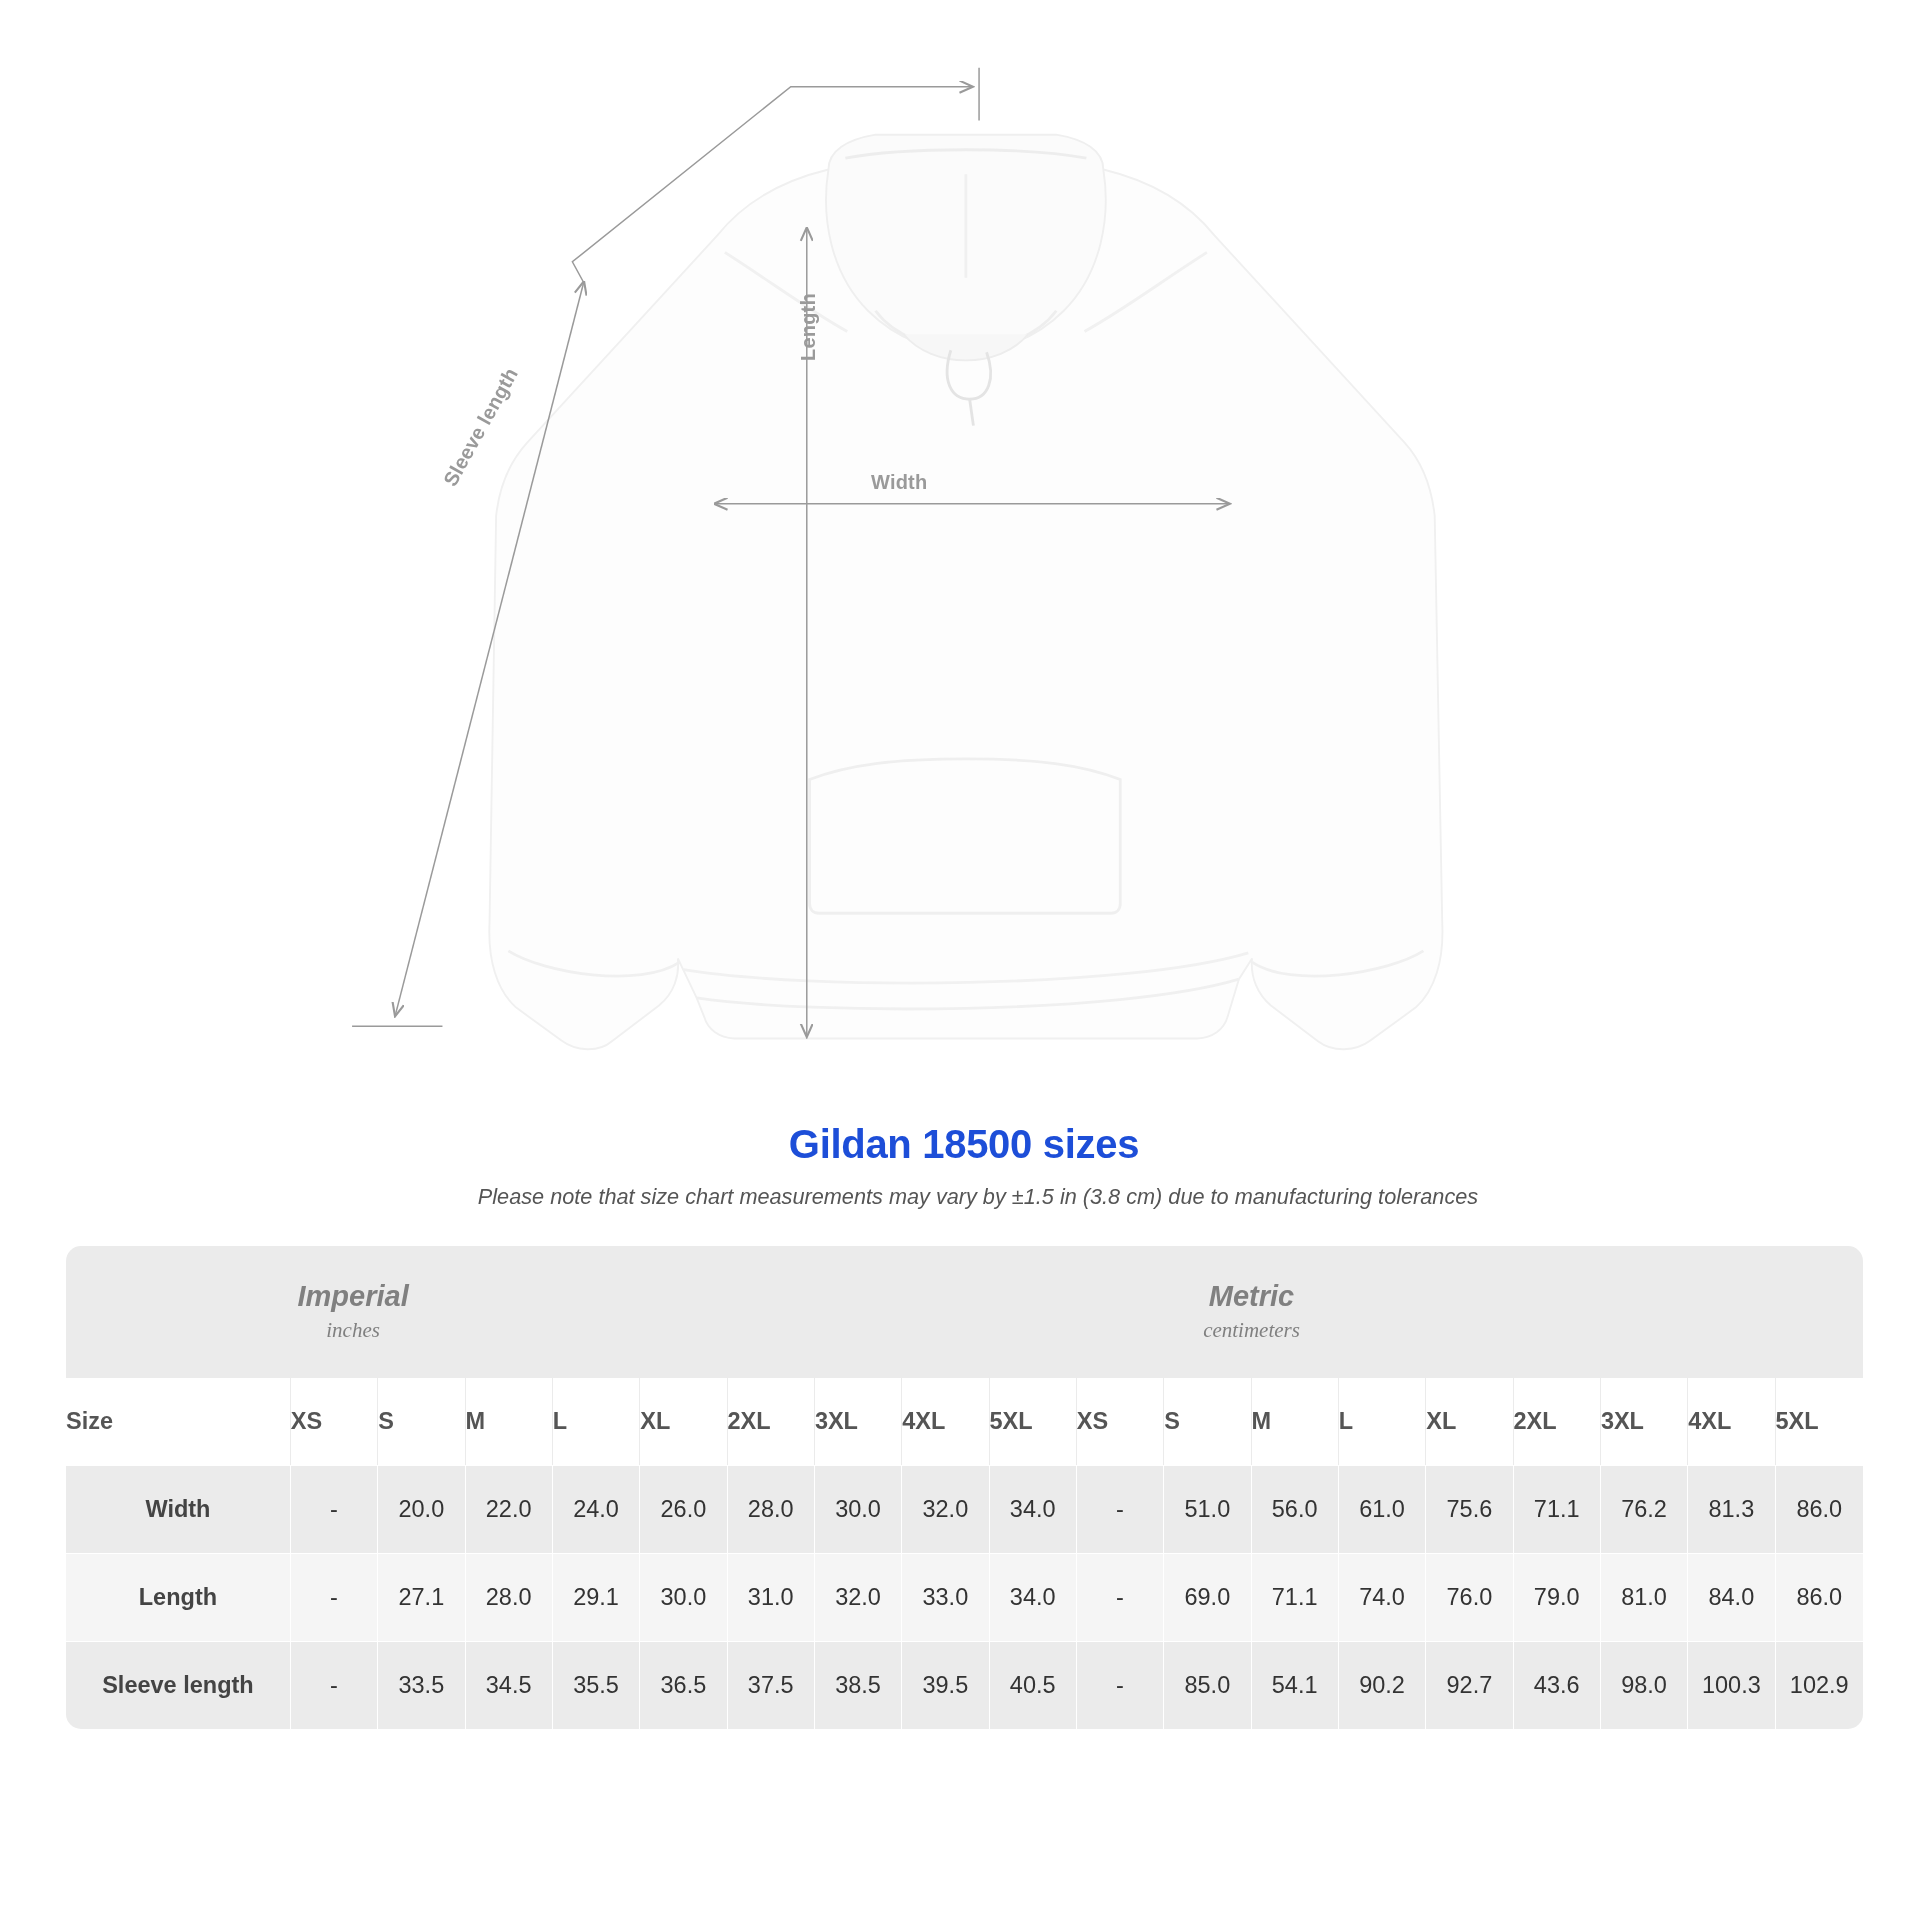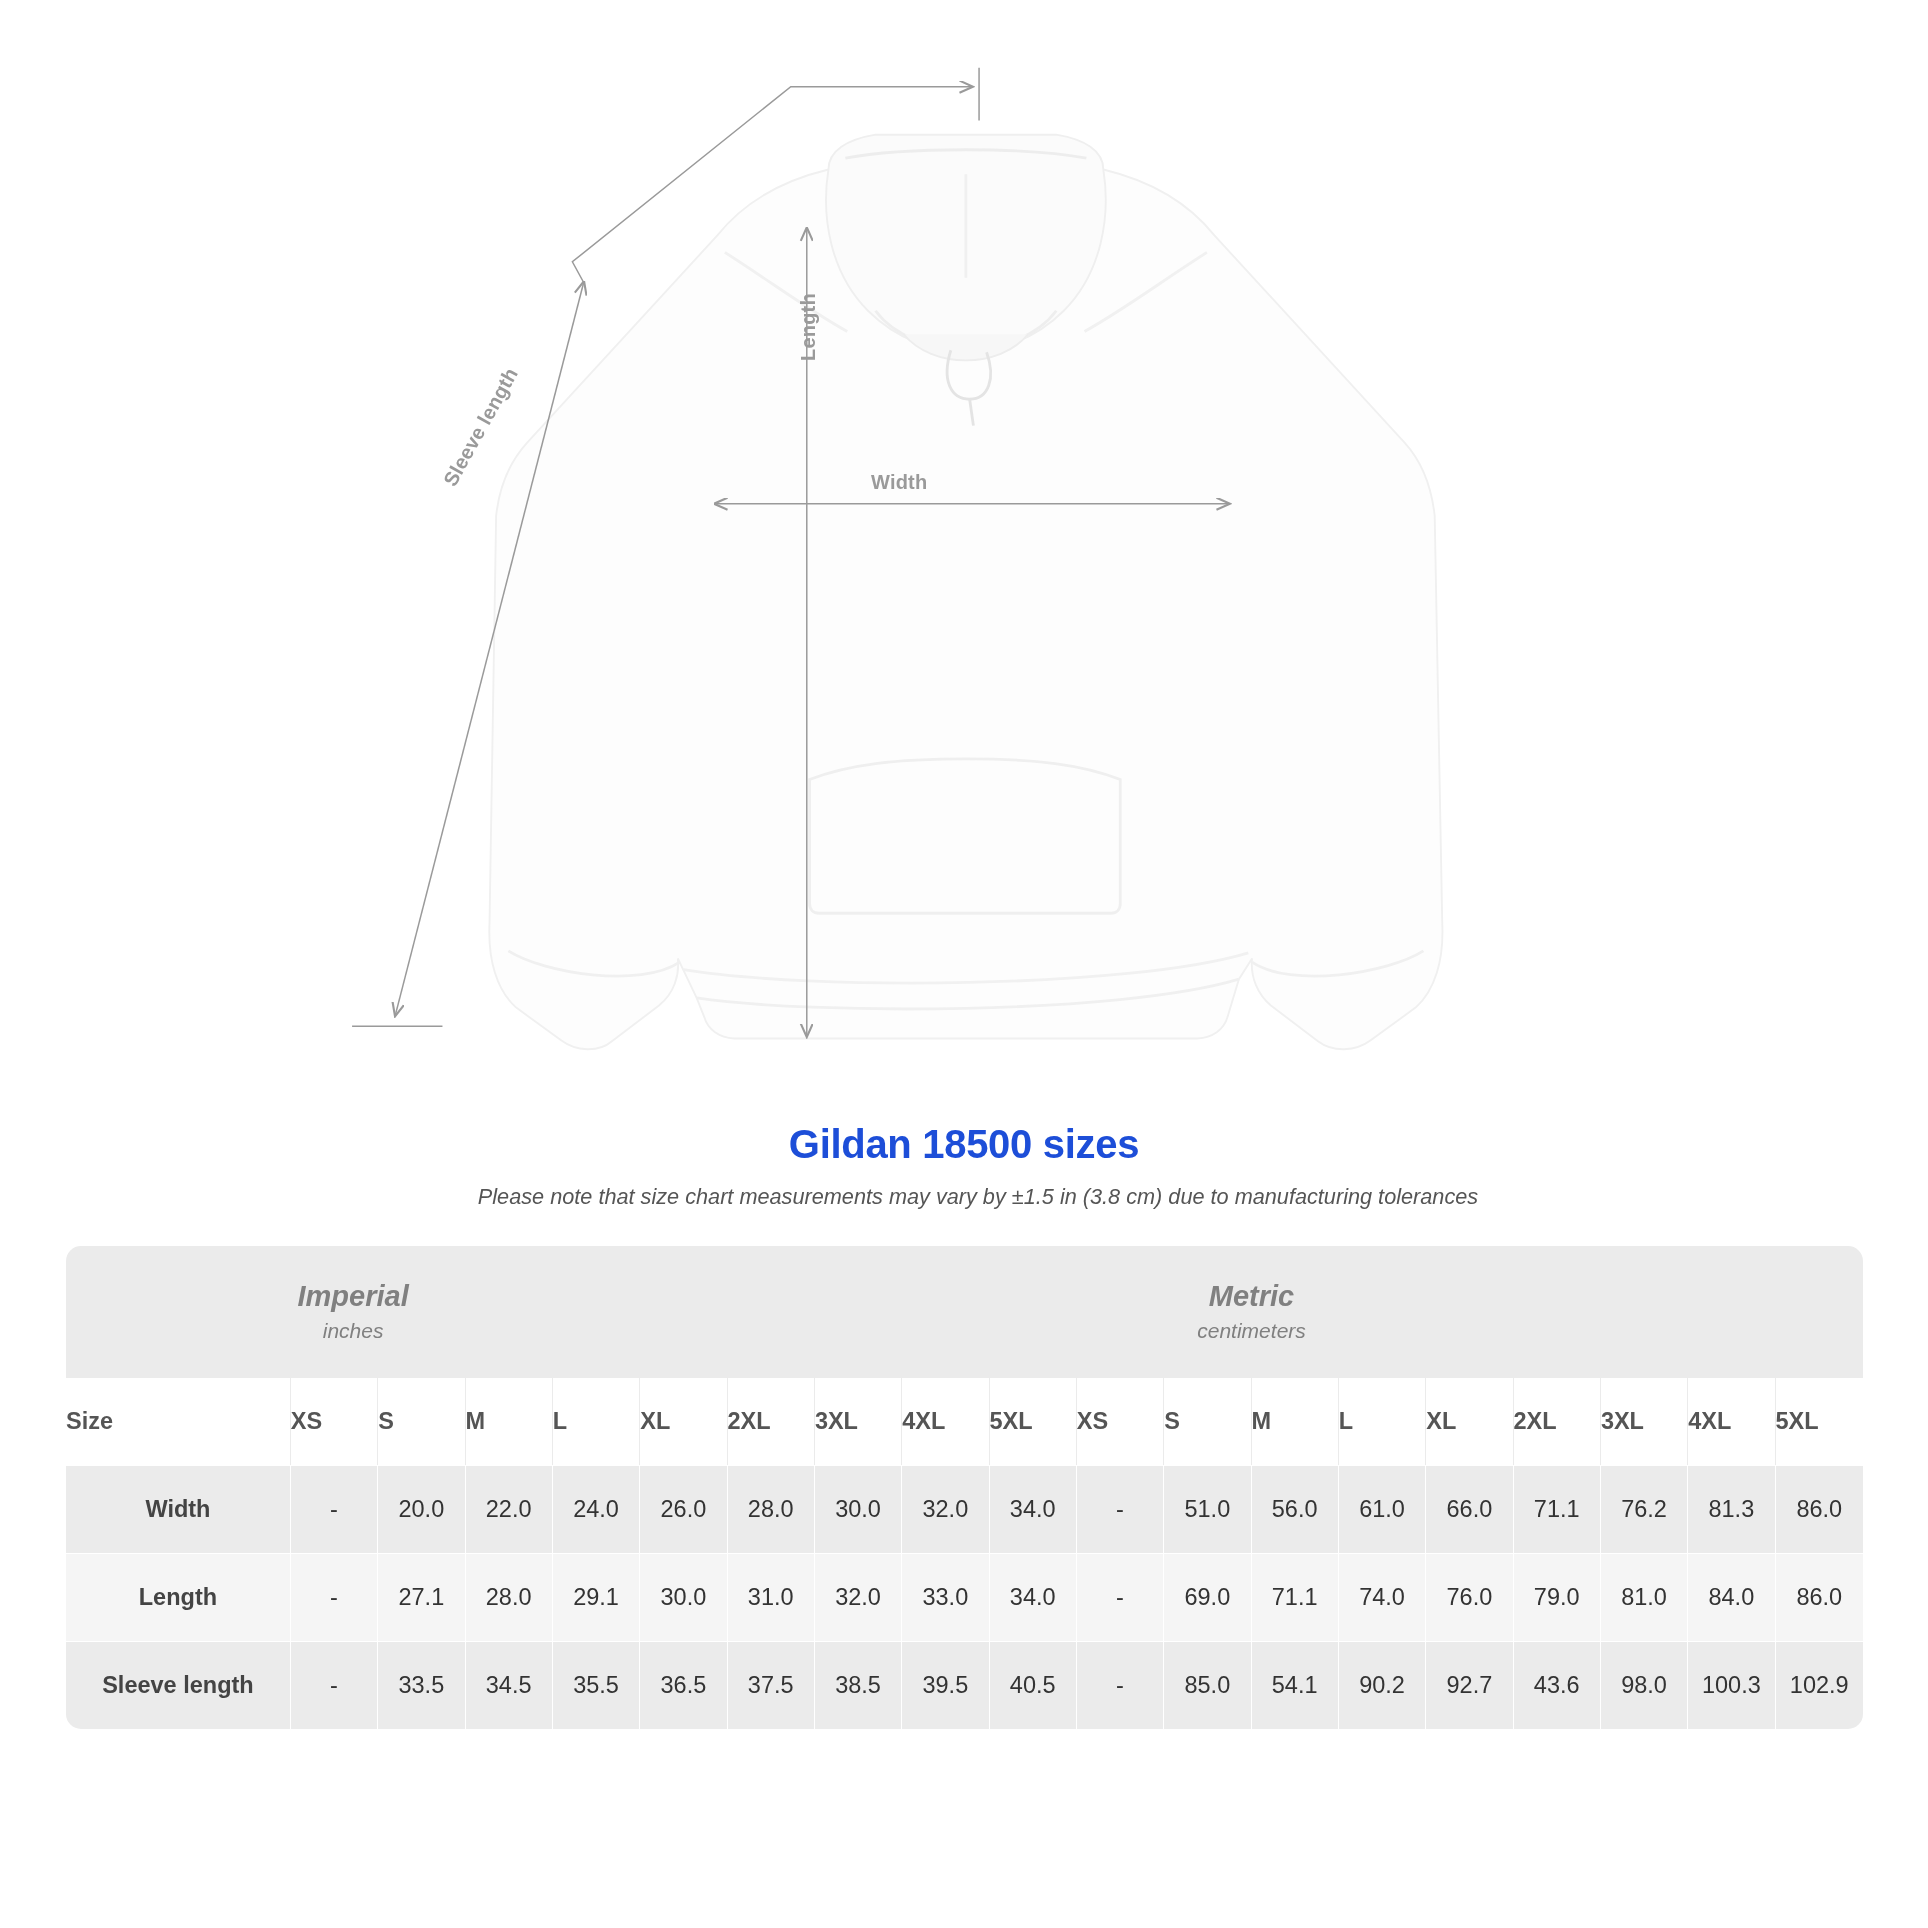--- a/index.html
+++ b/index.html
@@ -103,20 +103,21 @@
     font-style: italic;
     font-weight: bold;
     color: #808080;
     line-height: 1.25;
   }
   .unit-sub {
     font-size: 21px;
     font-style: italic;
     color: #808080;
     line-height: 1.5;
+    font-family: Liberation Serif, serif;
   }
 
   .hdr-row td {
     background: #ffffff;
     height: 87px;
     text-align: left;
     vertical-align: middle;
     font-size: 23.5px;
     font-weight: bold;
     color: #555555;
@@ -317,21 +318,21 @@
           <td>24.0</td>
           <td>26.0</td>
           <td>28.0</td>
           <td>30.0</td>
           <td>32.0</td>
           <td>34.0</td>
           <td>-</td>
           <td>51.0</td>
           <td>56.0</td>
           <td>61.0</td>
-          <td>66.0</td>
+          <td>75.6</td>
           <td>71.1</td>
           <td>76.2</td>
           <td>81.3</td>
           <td>86.0</td>
         </tr>
 
         <tr class="data-row plain">
           <td class="rowhead">Length</td>
           <td>-</td>
           <td>27.1</td>

